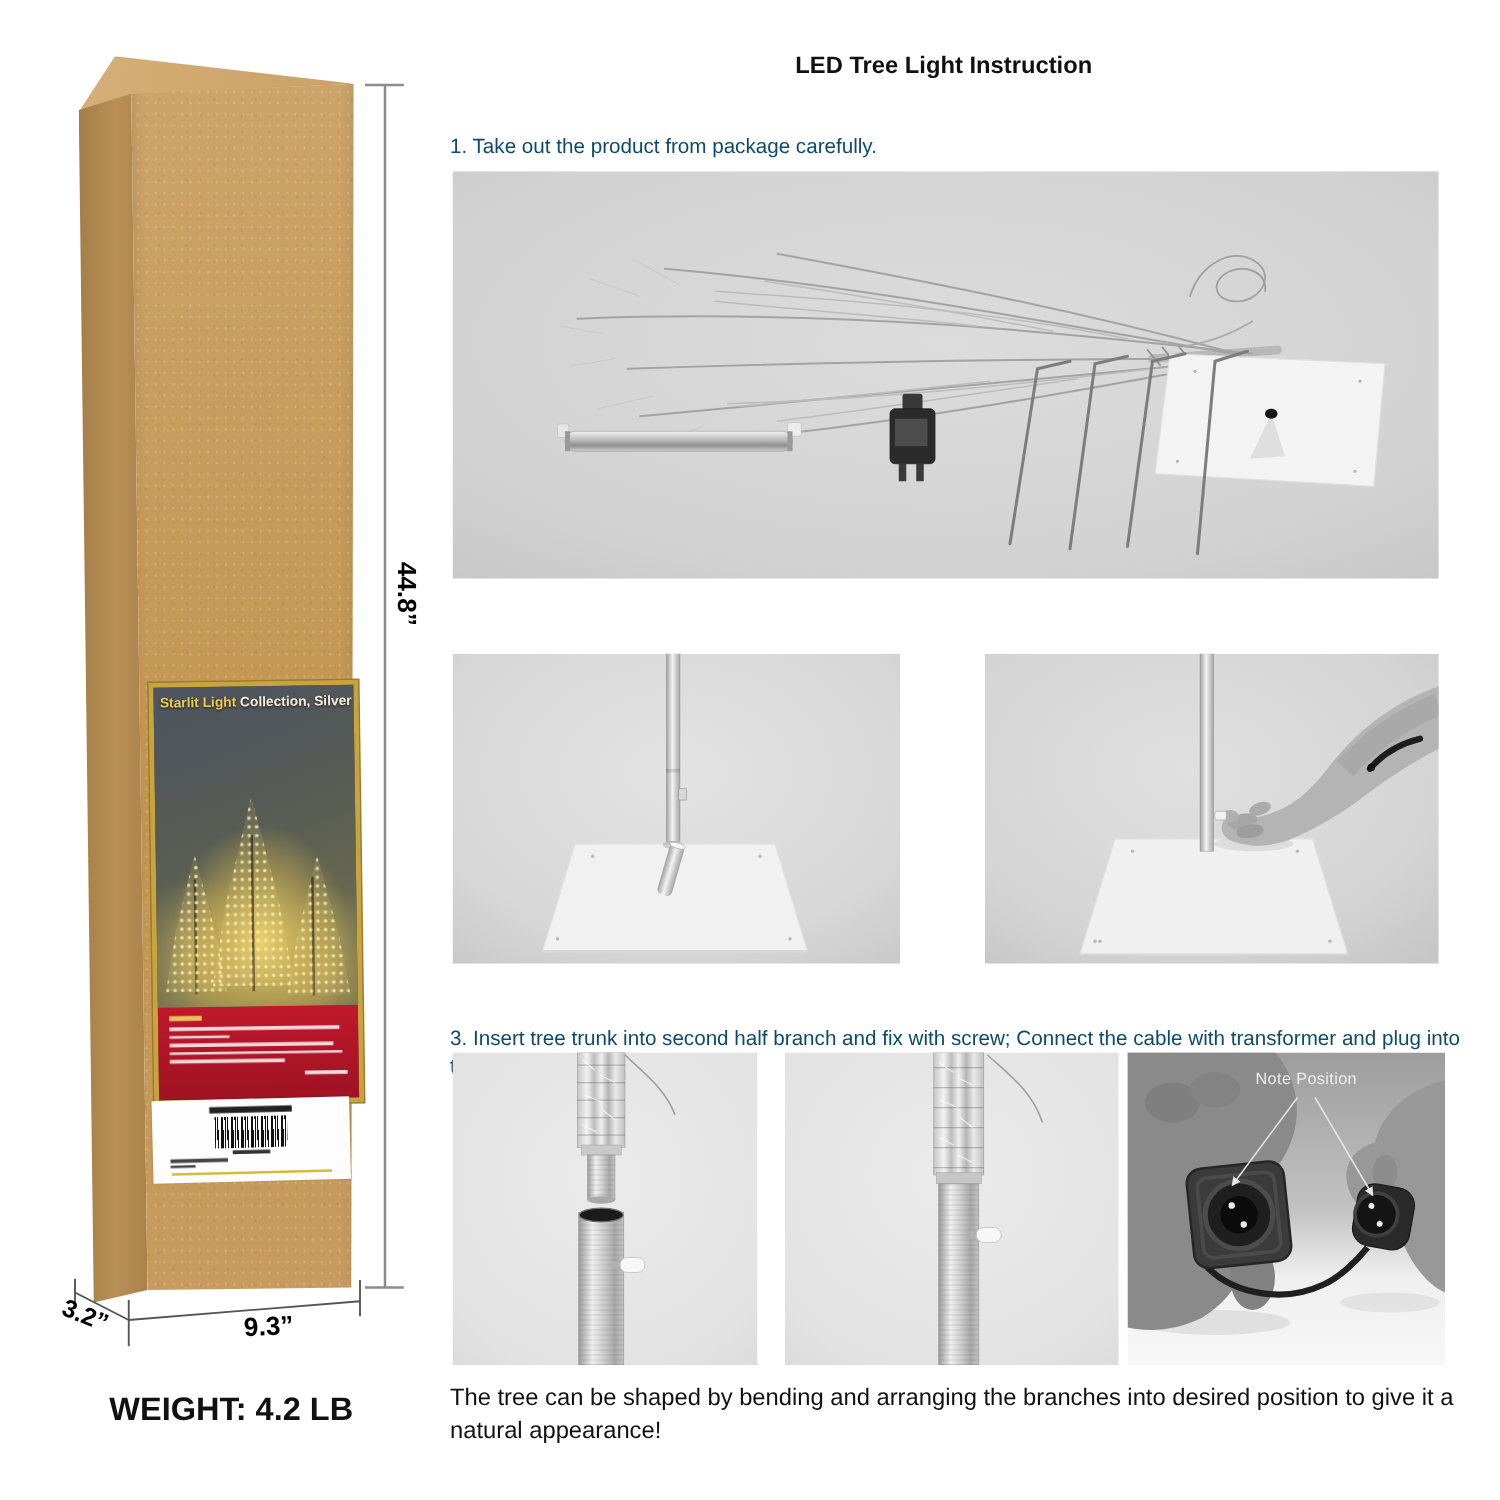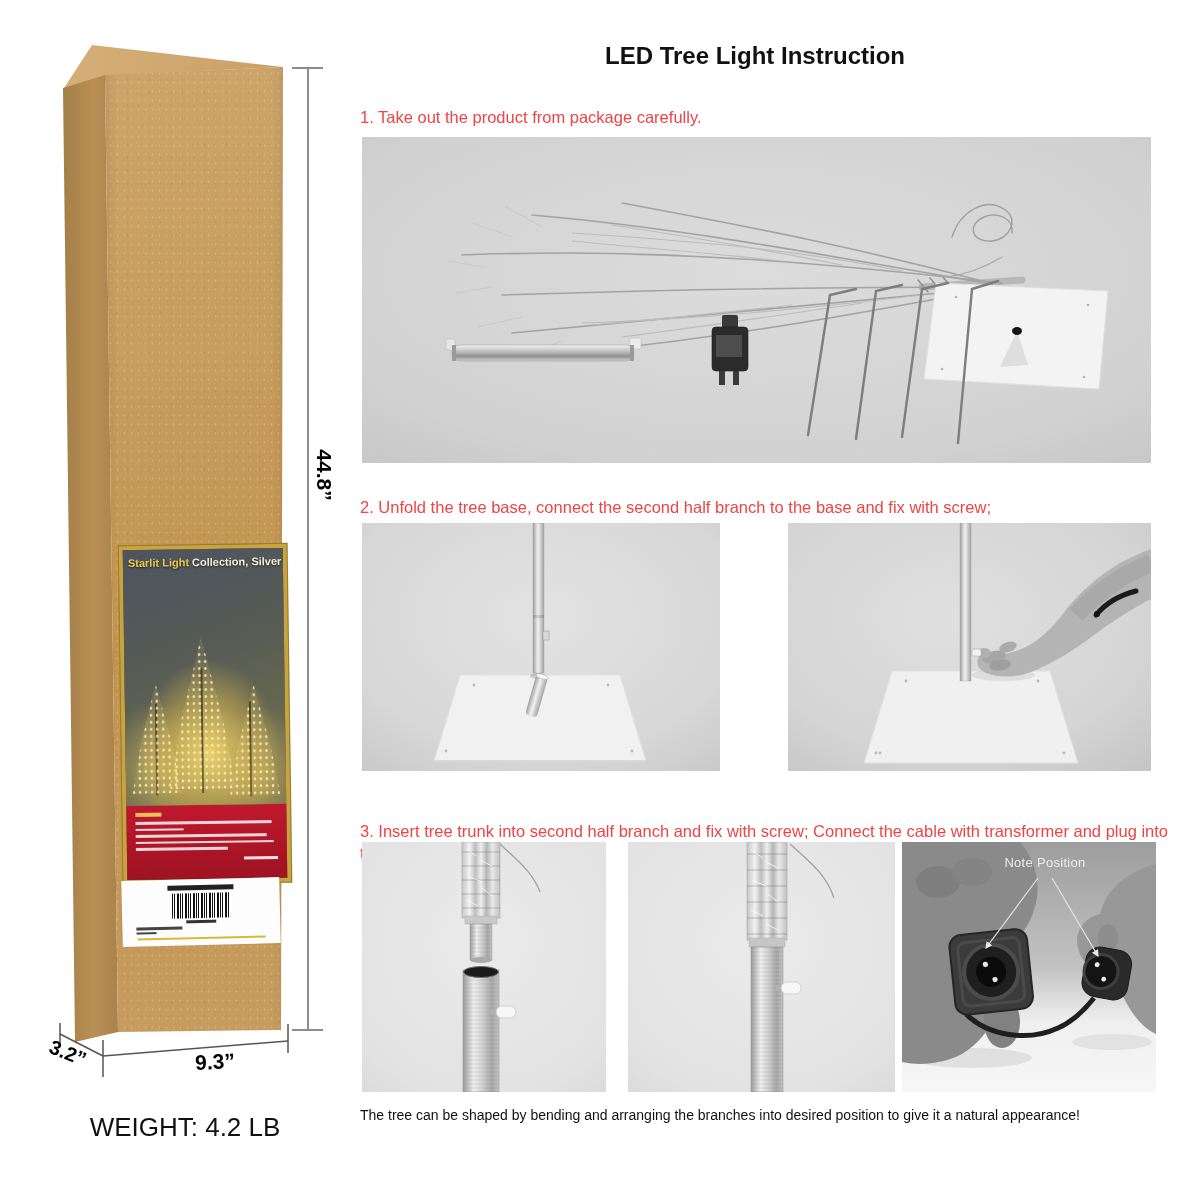--- a/index.html
+++ b/index.html
@@ -57,29 +57,29 @@
   .bc-l2{width:20px;height:2.5px;background:#444;margin:2px 0 0 14px;filter:blur(.35px);}
   .bc-yellow{width:128px;height:2px;background:#d8b93a;margin:4px auto 0;}
 
   
   .dim-line{background:#8c8c8c;}
   .dim-text{font-weight:bold;color:#000;}
   .h-label{left:287px;top:462px;width:72px;height:26px;transform:rotate(90deg);
     text-align:center;font-size:21px;}
   .d-label{left:48px;top:1046px;width:60px;transform:rotate(22deg);font-size:20px;}
   .w-label{left:170px;top:1050px;width:90px;text-align:center;transform:rotate(-3deg);font-size:21px;}
-  .weight-label{left:85px;top:1112px;width:200px;text-align:center;font-size:26px;font-weight:normal;}
+  .weight-label{left:85px;top:1112px;width:200px;text-align:center;font-size:26px;font-weight:bold;}
 
   
-  .ins-title{left:360px;top:42px;width:790px;text-align:center;font-size:24px;font-weight:bold;}
-  .step{font-size:16.5px;line-height:1.35;color:#ef4444;}
+  .ins-title{left:360px;top:42px;width:790px;text-align:center;font-size:19px;font-weight:bold;}
+  .step{font-size:16.5px;line-height:1.35;color:#0c4a6e;}
   .step1{left:360px;top:106px;width:810px;}
   .step2{left:360px;top:496px;width:820px;}
   .step3{left:360px;top:820px;width:820px;}
-  .footer-note{left:360px;top:1106px;width:805px;font-size:14px;line-height:1.35;}
+  .footer-note{left:360px;top:1106px;width:805px;font-size:19px;line-height:1.35;}
   .photo{display:block;}
   .note-pos{left:985px;top:855px;width:120px;text-align:center;font-size:13px;color:#ececec;
     letter-spacing:.3px;z-index:5;}
 </style>
 </head>
 <body>
 
 <div class="page">
 
   <div class="abs box-top"></div>
@@ -208,21 +208,20 @@
 
     <g>
       <rect x="360" y="178" width="16" height="16" rx="2" fill="#383838"></rect>
       <rect x="350" y="190" width="36" height="44" rx="4" fill="#2b2b2b" stroke="#1c1c1c" stroke-width="0.6"></rect>
       <rect x="354" y="198" width="26" height="22" fill="#d8d8d8" opacity="0.2"></rect>
       <rect x="357" y="234" width="6" height="14" fill="#3a3a3a"></rect>
       <rect x="371" y="234" width="6" height="14" fill="#3a3a3a"></rect>
     </g>
   </svg>
 
-  <div class="abs step step2">2. Unfold the tree base, connect the second half branch to the base and fix with screw;</div>
 
   <svg class="abs photo" style="left:362px;top:523px;" width="358" height="248" viewBox="0 0 358 248">
     <defs>
       <radialGradient id="abg" cx="50%" cy="38%" r="80%">
         <stop offset="0%" stop-color="#e3e3e3"></stop>
           <stop offset="70%" stop-color="#d7d7d7"></stop>
           <stop offset="100%" stop-color="#c9c9c9"></stop>
       </radialGradient>
       <linearGradient id="amet" x1="0" y1="0" x2="1" y2="0">
         <stop offset="0%" stop-color="#9f9f9f"></stop>

